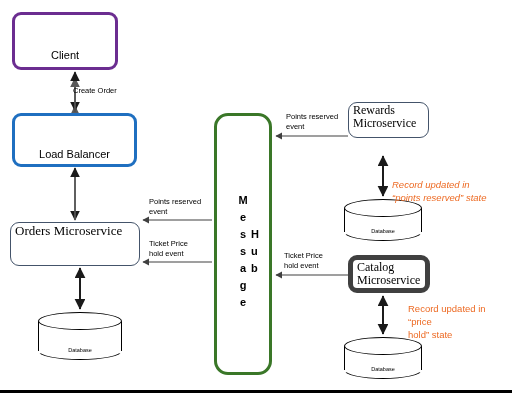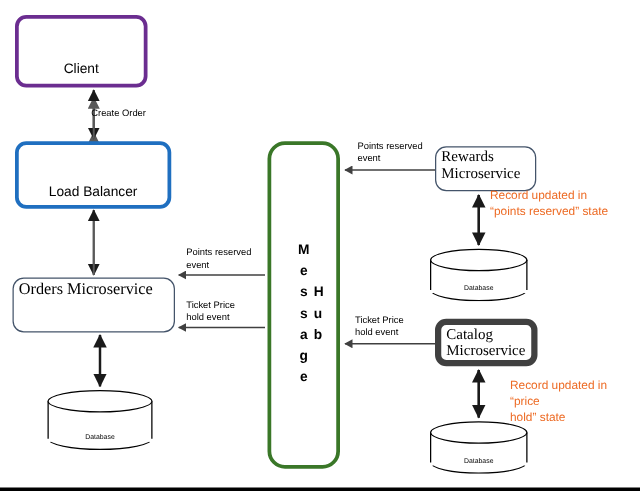--- a/index.html
+++ b/index.html
@@ -6,21 +6,21 @@
   body{width:512px;height:393px;font-family:"Liberation Sans",sans-serif;overflow:hidden;}
   #canvas{position:relative;width:512px;height:393px;background:#fff;border-bottom:3px solid #000;box-sizing:border-box;}
 
   .node{position:absolute;box-sizing:border-box;background:#fff;}
   .rbox{border-radius:9px;}
 
   .client-box{left:12px;top:12px;width:106px;height:58px;border:3px solid #6B2D90;}
   .lb-box{left:12px;top:113px;width:125px;height:54px;border:3px solid #1F6FC0;}
   .hub-box{left:214px;top:113px;width:58px;height:262px;border:3px solid #3A7728;border-radius:14px;}
   .orders-box{left:10px;top:222px;width:130px;height:44px;border:1px solid #44546A;}
-  .rewards-box{left:348px;top:117px;width:81px;height:36px;border:1px solid #44546A;}
+  .rewards-box{left:348px;top:102px;width:81px;height:36px;border:1px solid #44546A;}
   .catalog-box{left:348px;top:255px;width:82px;height:38px;border:5px solid #404040;}
 
   .lbl-sans{font-family:"Liberation Sans",sans-serif;color:#000;}
   .lbl-serif{font-family:"Liberation Serif",serif;color:#000;}
 
   .client-label{position:absolute;left:0;right:0;bottom:6px;text-align:center;font-size:11px;}
   .lb-label{position:absolute;left:0;right:0;bottom:4px;text-align:center;font-size:11px;}
   .svc-label{position:absolute;left:4px;top:1px;font-size:12px;line-height:13px;white-space:pre-line;}
   .orders-label{position:absolute;left:4px;top:1px;font-size:13px;line-height:14px;}
 
@@ -145,18 +145,18 @@
   <div class="evt" style="left:43px;top:86px;margin-left:30px;">Create Order</div>
   <div class="evt" style="left:149px;top:197px;">Points reserved
 event</div>
   <div class="evt" style="left:149px;top:239px;">Ticket Price
 hold event</div>
   <div class="evt" style="left:286px;top:112px;">Points reserved
 event</div>
   <div class="evt" style="left:284px;top:251px;">Ticket Price
 hold event</div>
 
-  <div class="ann" style="left:392px;top:150px;">Record updated in
+  <div class="ann" style="left:392px;top:178px;font-style:italic;">Record updated in
 “points reserved” state</div>
   <div class="ann" style="left:408px;top:302px;">Record updated in “price
 hold” state</div>
 
 </div>
 
 </body></html>

